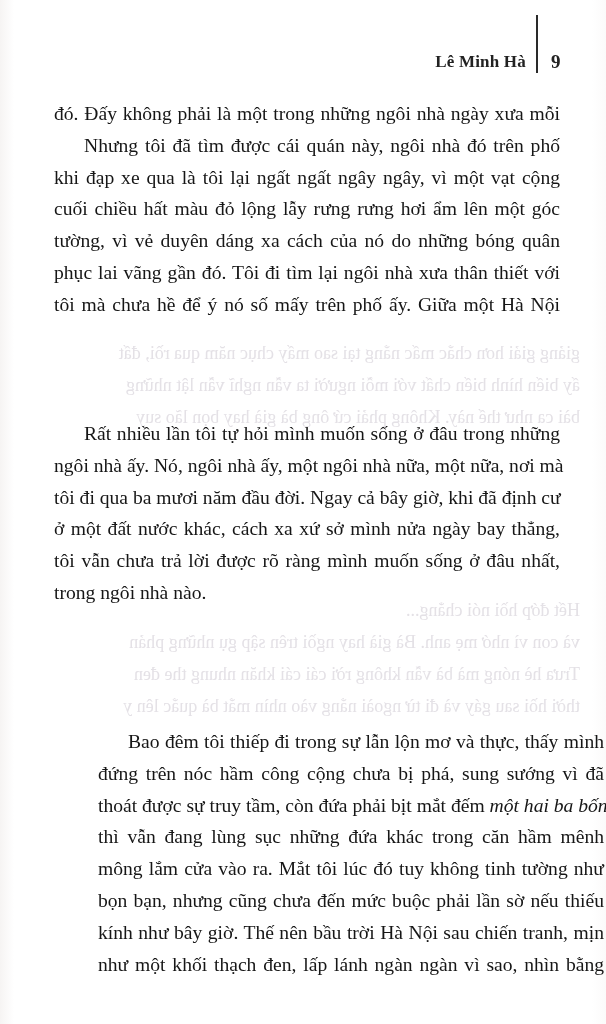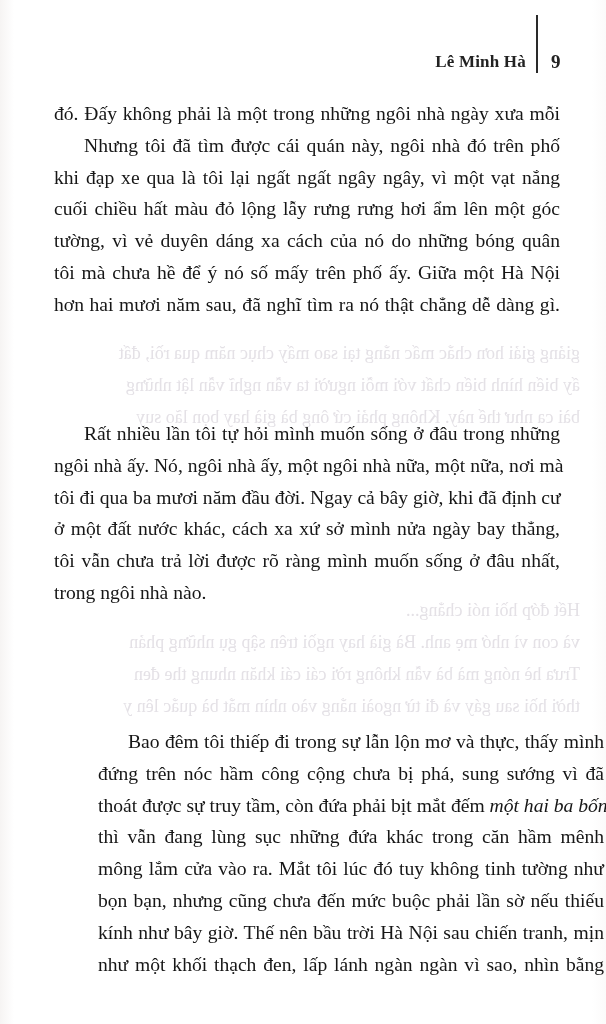--- a/index.html
+++ b/index.html
@@ -105,25 +105,25 @@
 
   <div class="running-head">
     <span class="running-author">Lê Minh Hà</span>
     <span class="head-rule"></span>
     <span class="page-number">9</span>
   </div>
 
   <p class="para" style="top:98px;">
     <span class="line">đó. Đấy không phải là một trong những ngôi nhà ngày xưa mỗi</span>
     <span class="line first">Nhưng tôi đã tìm được cái quán này, ngôi nhà đó trên phố</span>
-    <span class="line">khi đạp xe qua là tôi lại ngất ngất ngây ngây, vì một vạt nắng</span>
+    <span class="line">khi đạp xe qua là tôi lại ngất ngất ngây ngây, vì một vạt cộng</span>
     <span class="line">cuối chiều hất màu đỏ lộng lẫy rưng rưng hơi ẩm lên một góc</span>
     <span class="line">tường, vì vẻ duyên dáng xa cách của nó do những bóng quân</span>
+    <span class="line">phục lai vãng gần đó. Tôi đi tìm lại ngôi nhà xưa thân thiết với</span>
     <span class="line">tôi mà chưa hề để ý nó số mấy trên phố  ấy. Giữa một Hà Nội</span>
-    <span class="line">hơn hai mươi năm sau, đã nghĩ tìm ra nó thật chẳng dễ dàng gì.</span>
   </p>
 
   <p class="para" style="top:418px;font-family:Liberation Serif, serif;">
     <span class="line first">Rất nhiều lần tôi tự hỏi mình muốn sống ở đâu trong những</span>
     <span class="line">ngôi nhà ấy. Nó, ngôi nhà ấy, một ngôi nhà nữa, một nữa, nơi mà</span>
     <span class="line">tôi đi qua ba mươi năm đầu đời. Ngay cả bây giờ, khi đã định cư</span>
     <span class="line">ở một đất nước khác, cách xa xứ sở mình nửa ngày bay thẳng,</span>
     <span class="line">tôi vẫn chưa trả lời được rõ ràng mình muốn sống ở đâu nhất,</span>
     <span class="line last">trong ngôi nhà nào.</span>
   </p>

